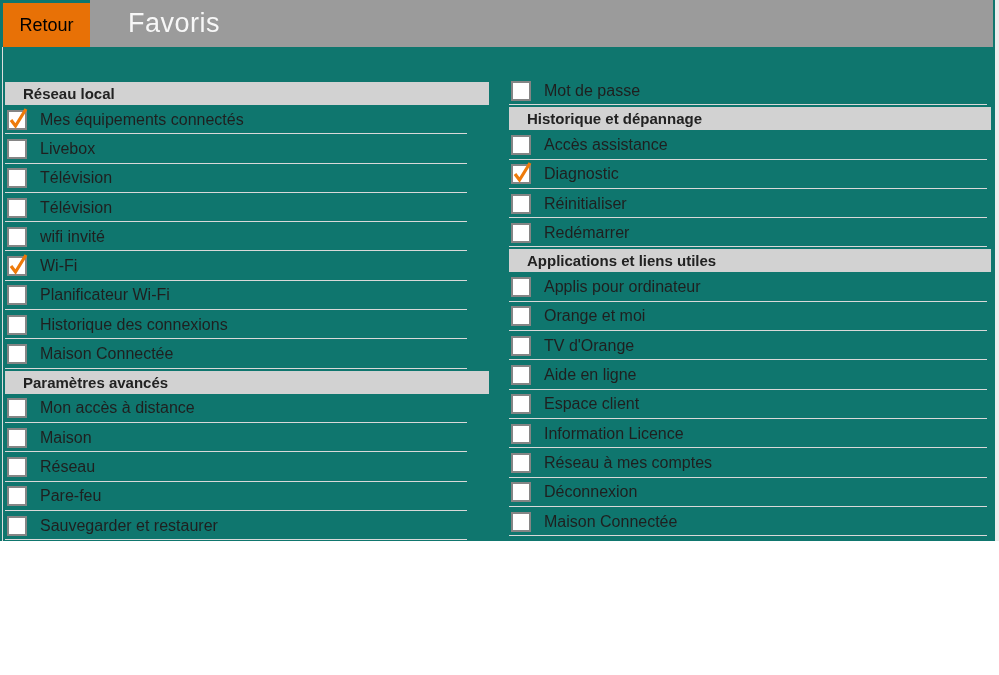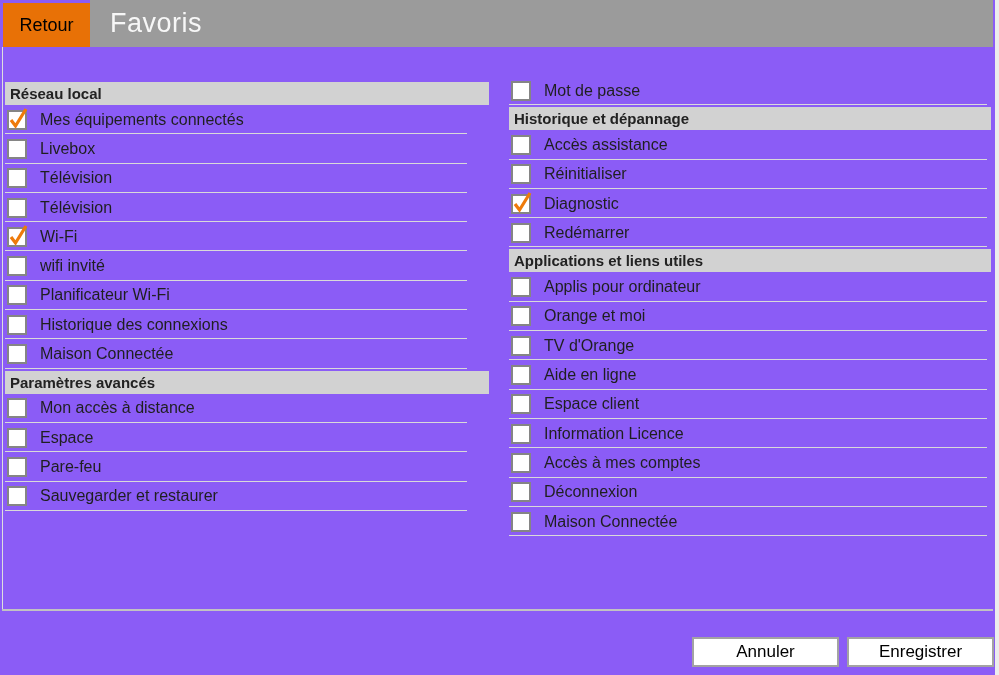--- a/index.html
+++ b/index.html
@@ -1,34 +1,34 @@
 <!DOCTYPE html>
 <html><head>
 <meta charset="utf-8">
 <style>
   html,body{margin:0;padding:0;background:#fff;}
-  .page{position:relative;width:999px;height:675px;background:#8b5cf6;overflow:hidden;
+  .page{position:relative;width:999px;height:541px;background:#0f766e;overflow:hidden;
         font-family:"Liberation Sans",sans-serif;color:#1f1f1f;}
   
   .topbar-gray{position:absolute;left:90px;top:0;width:903px;height:47px;background:#9b9b9b;}
   .back-btn{position:absolute;left:3px;top:3px;width:87px;height:44px;background:#e87106;
             display:flex;align-items:center;justify-content:center;font-size:18px;color:#000;
             cursor:pointer;}
-  .page-title{position:absolute;left:110px;top:0;height:47px;display:flex;align-items:center;
+  .page-title{position:absolute;left:128px;top:0;height:47px;display:flex;align-items:center;
               font-size:27px;color:#f7f7f7;letter-spacing:0.5px;}
   
   .panel-left-border{position:absolute;left:2px;top:47px;width:1px;height:563px;background:#dedede;}
   .bottom-divider{position:absolute;left:2px;top:609px;width:991px;height:2px;background:#c2c2c2;}
   .scroll-strip{position:absolute;right:0;top:0;width:4px;height:675px;background:#ececec;}
   
   .col{position:absolute;}
   #col-left{left:5px;top:80px;width:484px;}
   #col-right{left:509px;top:76px;width:482px;}
   .section-header{height:23px;line-height:23px;background:#d2d2d2;font-weight:bold;
-                  font-size:15px;padding-left:5px;margin-top:2px;color:#222;
+                  font-size:15px;padding-left:18px;margin-top:2px;color:#222;
                   box-sizing:border-box;width:100%;}
   .item-row{height:29.3px;position:relative;display:flex;align-items:center;cursor:pointer;}
   .item-row::after{content:'';position:absolute;left:0;bottom:0;height:1px;background:#d9d9d9;}
   #col-left .item-row::after{width:462px;}
   #col-right .item-row::after{width:478px;}
   .checkbox{width:20px;height:20px;box-sizing:border-box;border:2px solid #858585;
             background:#fff;margin-left:2px;flex:none;position:relative;}
   .checkbox svg{position:absolute;left:1px;top:1px;width:14px;height:14px;overflow:visible;}
   .item-label{margin-left:13px;font-size:16px;color:#1f1f1f;white-space:nowrap;}
   
@@ -65,51 +65,55 @@
       </div>
       <div class="item-row">
         <span class="checkbox"></span>
         <span class="item-label">Télévision</span>
       </div>
       <div class="item-row">
         <span class="checkbox"></span>
         <span class="item-label">Télévision</span>
       </div>
       <div class="item-row">
+        <span class="checkbox"></span>
+        <span class="item-label">wifi invité</span>
+      </div>
+      <div class="item-row">
         <span class="checkbox">
           <svg viewBox="0 0 14 14" xmlns="http://www.w3.org/2000/svg">
             <polyline points="1,7 5.5,13 16,-4" fill="none" stroke="#ee7a0a" stroke-width="3.2"></polyline>
           </svg>
         </span>
         <span class="item-label">Wi-Fi</span>
-      </div>
-      <div class="item-row">
-        <span class="checkbox"></span>
-        <span class="item-label">wifi invité</span>
       </div>
       <div class="item-row">
         <span class="checkbox"></span>
         <span class="item-label">Planificateur Wi-Fi</span>
       </div>
       <div class="item-row">
         <span class="checkbox"></span>
         <span class="item-label">Historique des connexions</span>
       </div>
       <div class="item-row">
         <span class="checkbox"></span>
         <span class="item-label">Maison Connectée</span>
       </div>
       <div class="section-header">Paramètres avancés</div>
       <div class="item-row">
         <span class="checkbox"></span>
         <span class="item-label">Mon accès à distance</span>
       </div>
       <div class="item-row">
         <span class="checkbox"></span>
-        <span class="item-label">Espace</span>
+        <span class="item-label">Maison</span>
+      </div>
+      <div class="item-row">
+        <span class="checkbox"></span>
+        <span class="item-label">Réseau</span>
       </div>
       <div class="item-row">
         <span class="checkbox"></span>
         <span class="item-label">Pare-feu</span>
       </div>
       <div class="item-row">
         <span class="checkbox"></span>
         <span class="item-label">Sauvegarder et restaurer</span>
       </div>
     </div>
@@ -117,30 +121,30 @@
       <div class="item-row">
         <span class="checkbox"></span>
         <span class="item-label">Mot de passe</span>
       </div>
       <div class="section-header">Historique et dépannage</div>
       <div class="item-row">
         <span class="checkbox"></span>
         <span class="item-label">Accès assistance</span>
       </div>
       <div class="item-row">
-        <span class="checkbox"></span>
-        <span class="item-label">Réinitialiser</span>
-      </div>
-      <div class="item-row">
         <span class="checkbox">
           <svg viewBox="0 0 14 14" xmlns="http://www.w3.org/2000/svg">
             <polyline points="1,7 5.5,13 16,-4" fill="none" stroke="#ee7a0a" stroke-width="3.2"></polyline>
           </svg>
         </span>
         <span class="item-label">Diagnostic</span>
+      </div>
+      <div class="item-row">
+        <span class="checkbox"></span>
+        <span class="item-label">Réinitialiser</span>
       </div>
       <div class="item-row">
         <span class="checkbox"></span>
         <span class="item-label">Redémarrer</span>
       </div>
       <div class="section-header">Applications et liens utiles</div>
       <div class="item-row">
         <span class="checkbox"></span>
         <span class="item-label">Applis pour ordinateur</span>
       </div>
@@ -159,21 +163,21 @@
       <div class="item-row">
         <span class="checkbox"></span>
         <span class="item-label">Espace client</span>
       </div>
       <div class="item-row">
         <span class="checkbox"></span>
         <span class="item-label">Information Licence</span>
       </div>
       <div class="item-row">
         <span class="checkbox"></span>
-        <span class="item-label">Accès à mes comptes</span>
+        <span class="item-label">Réseau à mes comptes</span>
       </div>
       <div class="item-row">
         <span class="checkbox"></span>
         <span class="item-label">Déconnexion</span>
       </div>
       <div class="item-row">
         <span class="checkbox"></span>
         <span class="item-label">Maison Connectée</span>
       </div>
     </div>

